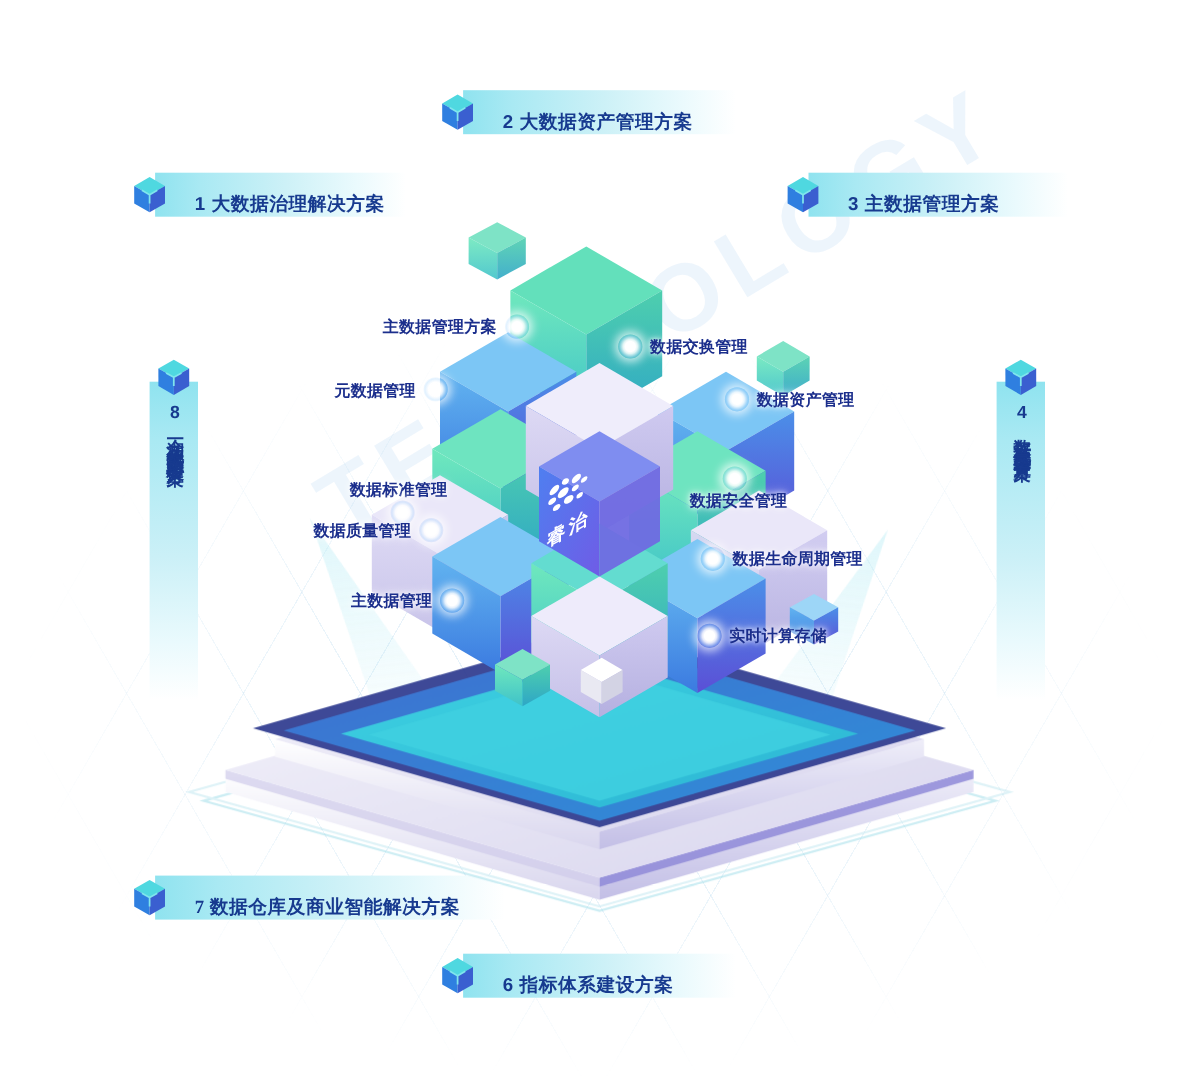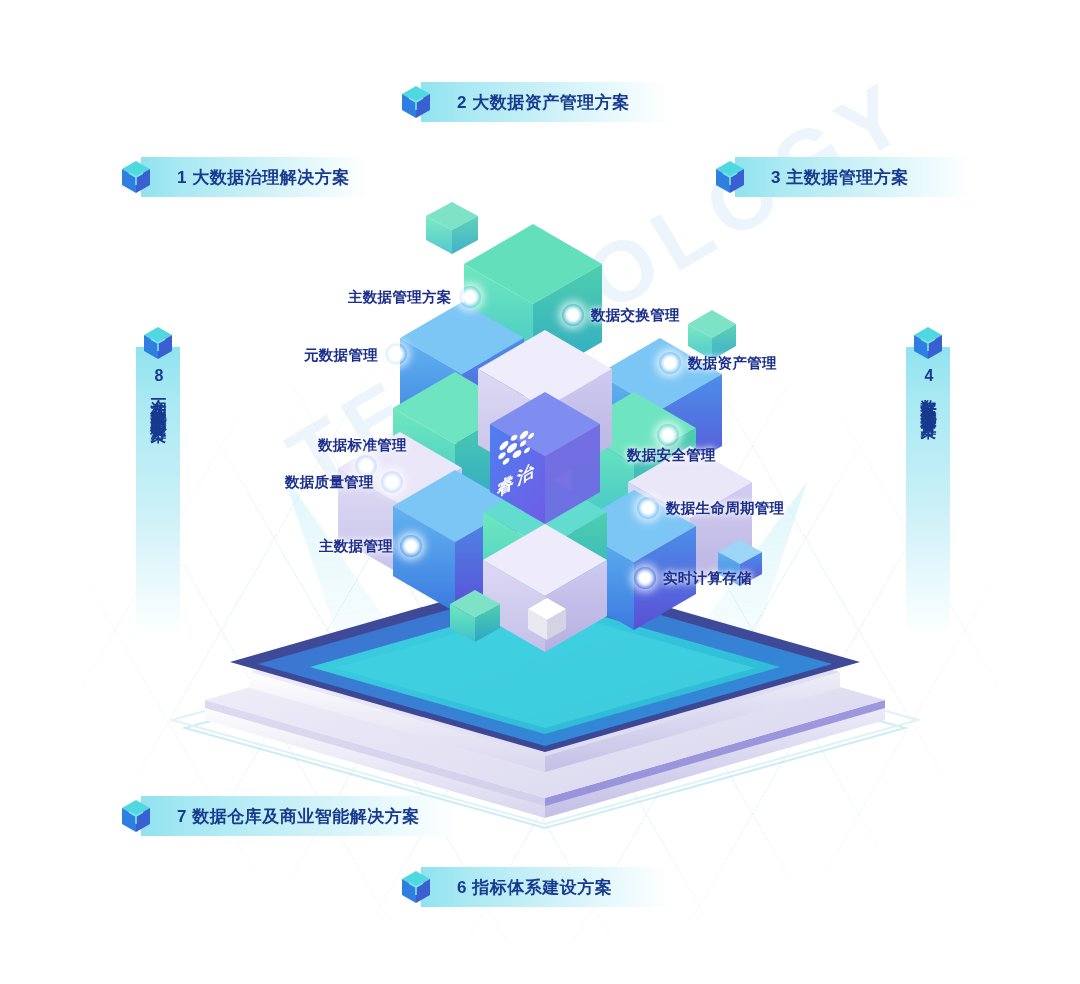--- a/index.html
+++ b/index.html
@@ -28,21 +28,21 @@
     font-size:86px;font-weight:bold;letter-spacing:10px;
     color:rgba(150,195,235,.17);
     line-height:1.06;
     white-space:pre;
     pointer-events:none;
     font-family:"Liberation Sans",sans-serif;
   }
 
   
   .badge{
-    position:absolute;height:40px;display:flex;align-items:center;
+    position:absolute;height:40px;display:flex;align-items:flex-end;
   }
   .badge .bar{
     position:absolute;left:22px;top:0;height:40px;
     background:linear-gradient(90deg,#8fe3ef 0%,#a9e9f3 18%,#cdf1f7 52%,#eafafd 80%,#ffffff 100%);
   }
   .badge .bar.vert{
     background:linear-gradient(180deg,#8fe3ef 0%,#a9e9f3 18%,#cbf0f7 55%,#eafafd 82%,#ffffff 100%);
   }
   .badge .txt{
     position:relative;z-index:3;
@@ -420,21 +420,21 @@
     <div class="bar vert" style="height:290px;"></div>
     <svg class="cube-ico" viewBox="0 0 34 36">
       <path d="M17,2 L31,10 L17,18 L3,10 Z" fill="#4fd8e0"></path>
       <path d="M3,10 L17,18 L17,34 L3,26 Z" fill="#2f7fe0"></path>
       <path d="M31,10 L17,18 L17,34 L31,26 Z" fill="#3a5fd0"></path>
       <path d="M17,18 L17,26 M10,14 L17,18 M24,14 L17,18" stroke="#7fe5ec" stroke-width="1.6" fill="none"></path>
     </svg>
     <span class="txt"><span>4</span><span>数据标准化及质量管控方案</span></span>
   </div>
 
-  <div class="badge h" style="left:119px;top:796px;width:340px;">
+  <div class="badge h" style="left:119px;top:796px;width:340px;font-family:Liberation Serif, serif;">
     <div class="bar" style="width:318px;"></div>
     <svg class="cube-ico" viewBox="0 0 34 36">
       <path d="M17,2 L31,10 L17,18 L3,10 Z" fill="#4fd8e0"></path>
       <path d="M3,10 L17,18 L17,34 L3,26 Z" fill="#2f7fe0"></path>
       <path d="M31,10 L17,18 L17,34 L31,26 Z" fill="#3a5fd0"></path>
       <path d="M17,18 L17,26 M10,14 L17,18 M24,14 L17,18" stroke="#7fe5ec" stroke-width="1.6" fill="none"></path>
     </svg>
     <span class="txt"><span>7</span>&nbsp;<span>数据仓库及商业智能解决方案</span></span>
   </div>
 

